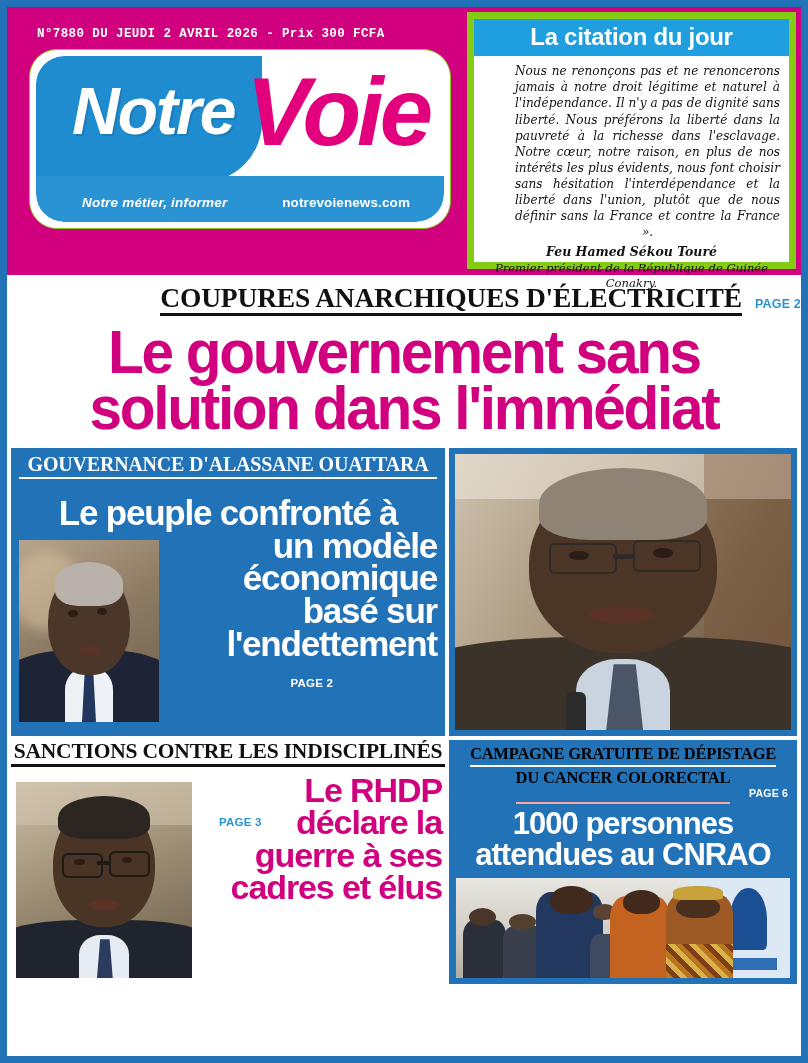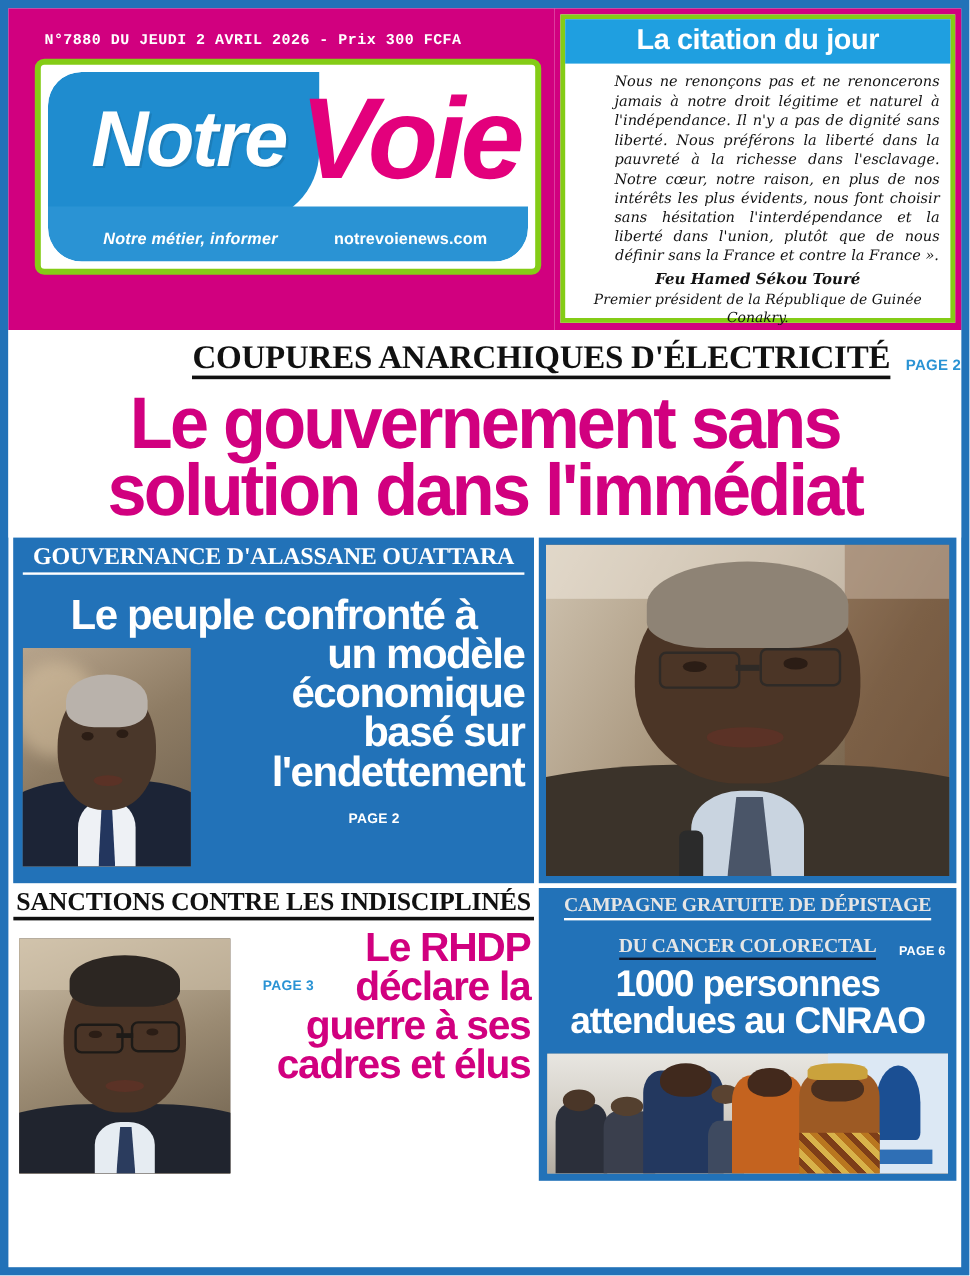--- a/index.html
+++ b/index.html
@@ -22,22 +22,22 @@
     width:455px;flex:0 0 455px;background:#d1007f;position:relative;
     box-sizing:border-box;padding:6px 0 0 0;
   }
   .issue-line{
     color:#ffffff;font-weight:bold;font-size:12.5px;letter-spacing:.4px;
     padding:14px 0 0 30px;white-space:nowrap;
     font-family:Liberation Mono, monospace;
   }
   .logo-wrap{
     position:absolute;left:22px;top:42px;width:422px;height:180px;
-    background:#ffffff;border-radius:8px;box-sizing:border-box;
-    border:5px solid #84cc16;overflow:hidden;
+    background:#ffffff;border-radius:28px;box-sizing:border-box;
+    border:1px solid #84cc16;overflow:hidden;
   }
   .logo-inner{
     position:absolute;left:6px;top:6px;right:6px;bottom:6px;
     border-radius:28px;overflow:hidden;background:#ffffff;
   }
   .logo-blue-panel{
     position:absolute;left:0;top:0;width:226px;height:126px;
     background:#1f8ccf;border-radius:28px 0 60px 0;
   }
   .logo-bottombar{
@@ -63,21 +63,21 @@
     font-size:13.5px;font-weight:bold;letter-spacing:.1px;
   }
 
   
   .quotebox{
     flex:1 1 auto;background:#d1007f;box-sizing:border-box;
     padding:5px 5px 6px 5px;
   }
   .quote-inner{
     background:#ffffff;height:100%;box-sizing:border-box;
-    border:4px solid #84cc16;display:flex;flex-direction:column;
+    border:7px solid #84cc16;display:flex;flex-direction:column;
   }
   .quote-title{
     background:#1f9fe0;color:#ffffff;text-align:center;
     font-size:24px;font-weight:bold;line-height:1.22;padding:3px 0 5px;
     letter-spacing:-.3px;
   }
   .quote-body{
     flex:1 1 auto;padding:7px 9px 2px;text-align:center;
     font-family:"DejaVu Serif",serif;font-style:italic;
     font-size:12.1px;line-height:1.33;color:#121212;
@@ -174,30 +174,30 @@
   .rhdp-page{
     color:#2a93d4;font-size:11.5px;font-weight:bold;letter-spacing:.2px;
     position:absolute;left:208px;top:76px;z-index:3;
   }
 
   .story-cnrao{
     flex:1 1 auto;background:#2272b8;box-sizing:border-box;
     padding:5px 6px 6px;position:relative;overflow:hidden;
   }
   .story-cnrao .kicker{
-    color:#e5e5e5;font-family:"Liberation Serif",serif;font-weight:bold;
+    color:#000000;font-family:"Liberation Serif",serif;font-weight:bold;
     font-size:16.5px;line-height:1.12;letter-spacing:-.2px;text-align:center;
   }
   .story-cnrao .kicker span{display:block;}
   .story-cnrao .kicker .k1{
     border-bottom:2px solid #ffffff;display:inline-block;padding-bottom:1px;
   }
   .story-cnrao .kicker .k2{
-    border-bottom:2px solid #0f172a;display:inline-block;padding-bottom:1px;
-    margin-top:12px;
+    border-bottom:2px solid #fca5a5;display:inline-block;padding-bottom:15px;
+    margin-top:2px;
   }
   .story-cnrao .hl{
     color:#ffffff;font-weight:bold;text-align:center;
     font-size:31px;line-height:.98;letter-spacing:-1px;padding-top:5px;
   }
   .story-cnrao .hl span{display:block;}
   .cnrao-page{
     color:#ffffff;font-size:10.5px;font-weight:bold;letter-spacing:.2px;
     position:absolute;right:9px;top:47px;z-index:3;
   }

